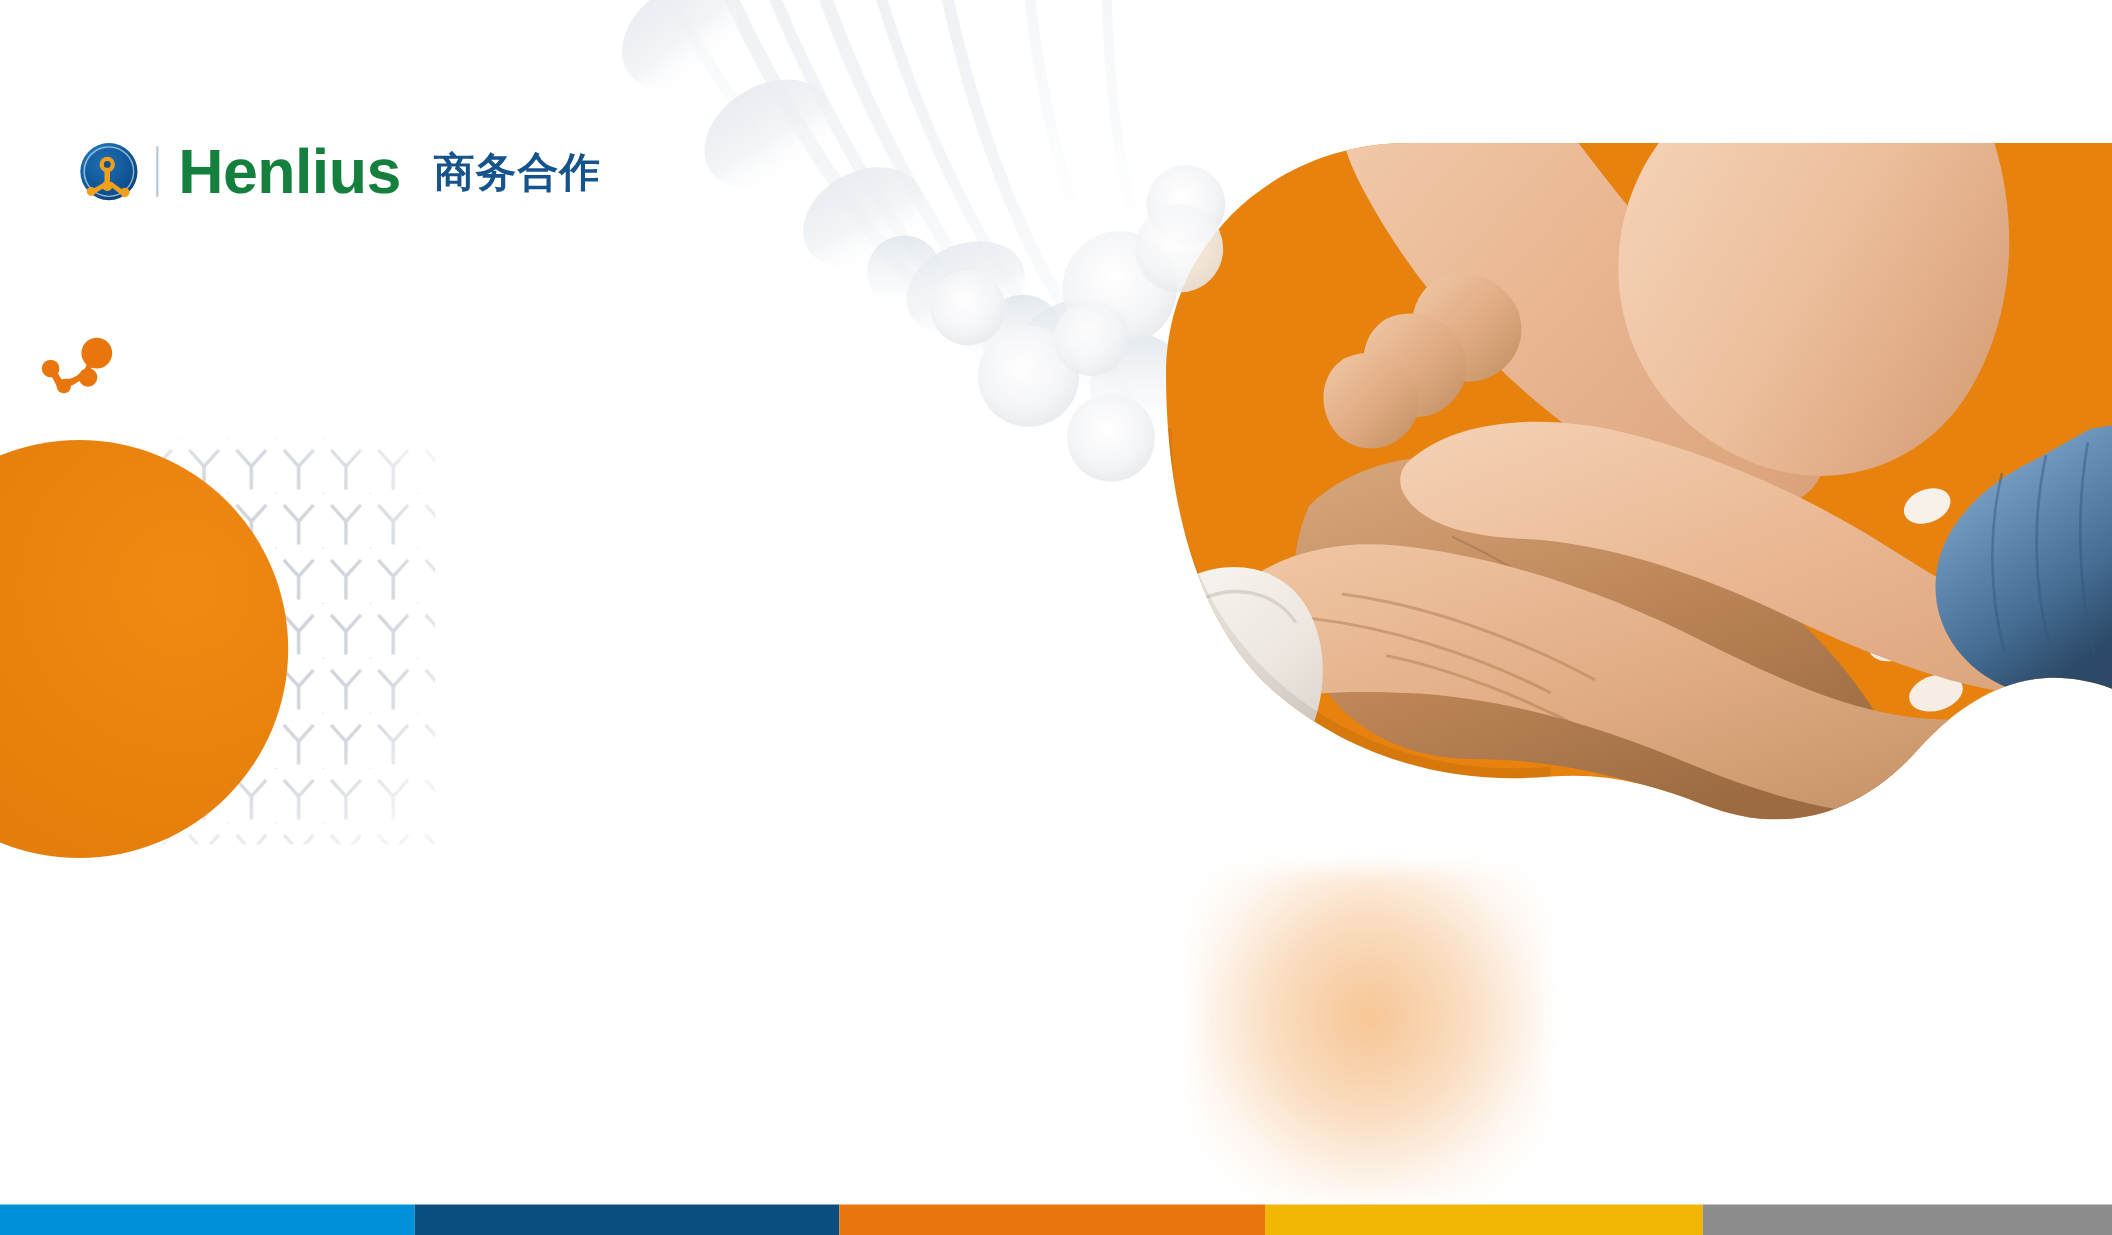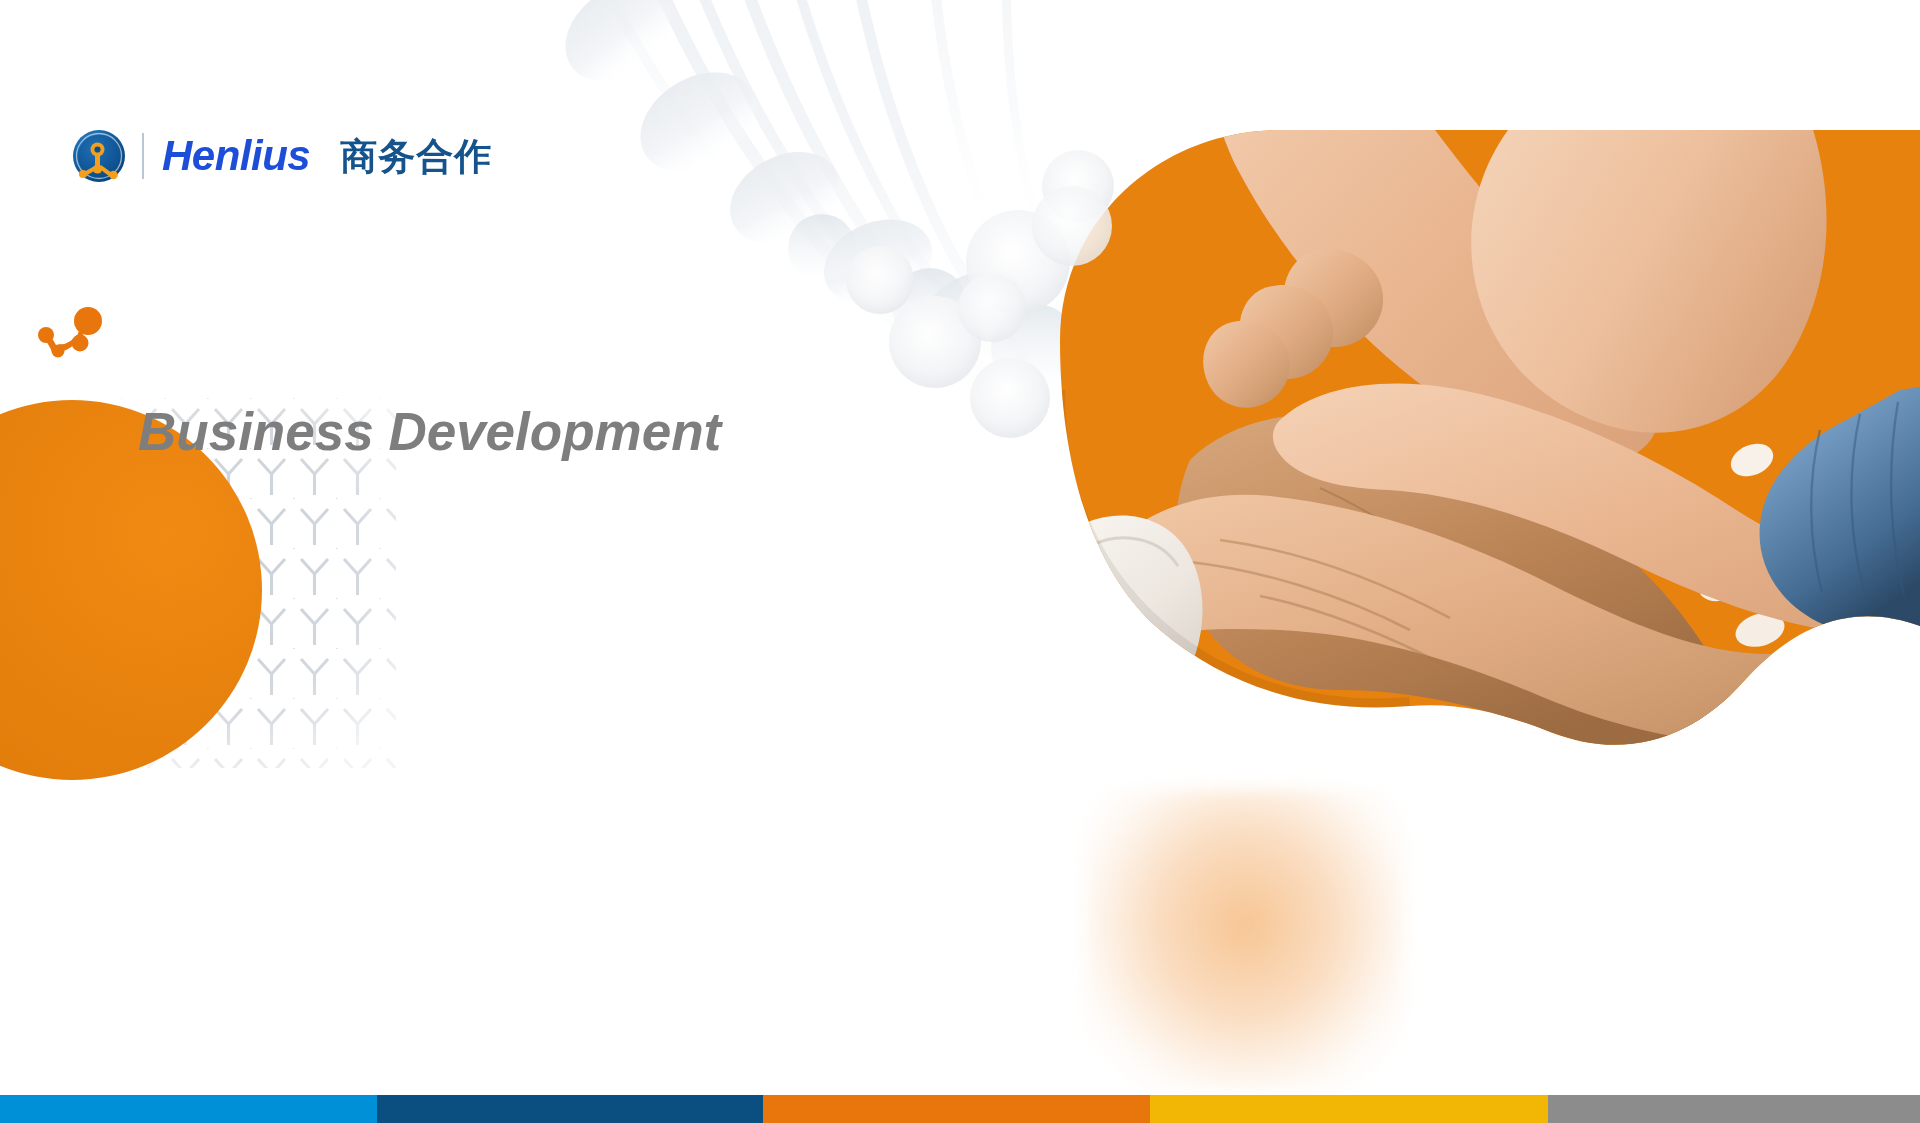--- a/index.html
+++ b/index.html
@@ -39,22 +39,22 @@
   .logo-lockup {
     position:absolute; left:72px; top:125px;
     display:flex; align-items:center; height:62px;
   }
   .logo-mark { width:54px; height:54px; flex:0 0 54px; }
   .logo-divider {
     width:2px; height:46px; background:#B9C6D4; margin:0 18px 0 16px;
     flex:0 0 2px;
   }
   .logo-wordmark {
-    font-size:42px; font-weight:bold; color:#1d4ed8;
-    letter-spacing:-0.5px; line-height:1; white-space:nowrap;font-style:italic;
+    font-size:57px; font-weight:bold; color:#15803d;
+    letter-spacing:-0.5px; line-height:1; white-space:nowrap;
   }
   .logo-cn {
     font-size:37px; font-weight:bold; color:#15538C;
     margin-left:30px; line-height:1; white-space:nowrap;
     letter-spacing:1px;
   }
 
   
   .title-block { position:absolute; left:138px; top:375px; }
   .title-cn {
@@ -201,21 +201,20 @@
         </g>
         <circle cx="25.5" cy="20.5" r="3.1" fill="#0E4E8C"></circle>
       </svg>
     </div>
     <div class="logo-divider"></div>
     <div class="logo-wordmark">Henlius</div>
     <div class="logo-cn">商务合作</div>
   </div>
 
   <div class="title-block">
-    <div class="title-en">Business Development</div>
   </div>
 
   <div class="photo-stage">
     <svg width="1170" height="900" viewBox="0 0 1170 900">
       <defs>
 
         <clipPath id="photoClip">
           <path d="M 300 0
                    L 1170 0
                    L 1170 640

